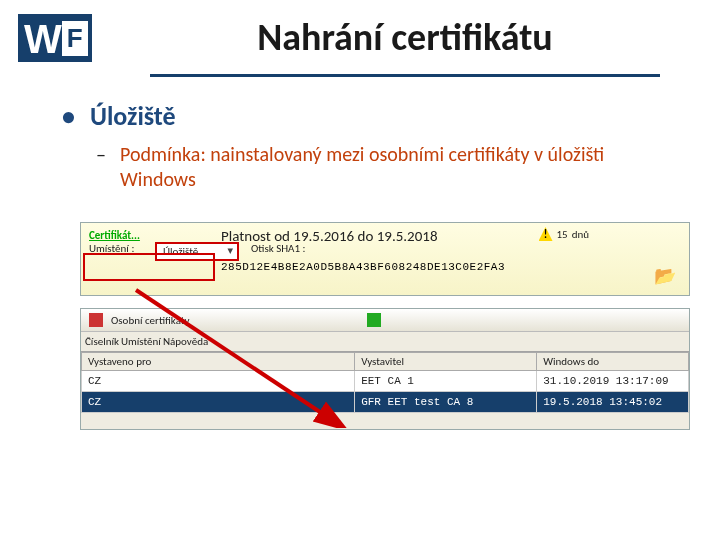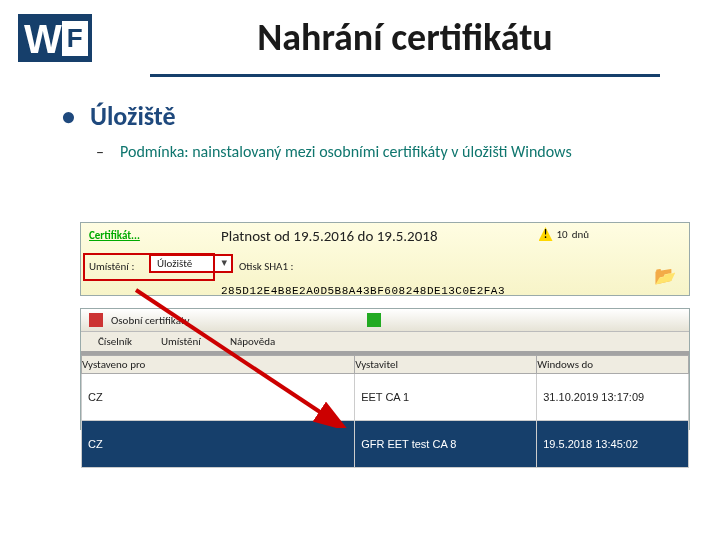--- a/index.html
+++ b/index.html
@@ -5,45 +5,45 @@
   body{margin:0;background:#fff;font-family:Calibri,Helvetica,Arial,sans-serif;width:720px;height:540px;position:relative;overflow:hidden}
   .logo{position:absolute;top:14px;left:18px;width:74px;height:48px;background:#163f6b;color:#fff;display:flex}
   .logo span{font-family:Arial,sans-serif;font-weight:bold}
   .logo .w{font-size:40px;margin:2px 0 0 6px}
   .logo .f{font-size:26px;background:#fff;color:#163f6b;margin:4px 4px 4px 0;padding:2px 5px}
   .logo-wrap{display:flex;align-items:center;width:100%}
   .title{position:absolute;top:14px;left:150px;right:60px;font-size:38px;font-weight:bold;color:#1a1a1a;text-align:center;padding-bottom:14px;border-bottom:3px solid #163f6b}
   .bullets{position:absolute;top:100px;left:90px;right:60px}
   .b1{color:#1f497d;font-size:26px;font-weight:bold;margin:0 0 10px 0;position:relative}
   .b1::before{content:"•";color:#1f497d;position:absolute;left:-28px}
-  .b2{color:#0f766e;font-size:16px;margin:0 0 0 30px;position:relative;line-height:1.25}
+  .b2{color:#c2410c;font-size:20px;margin:0 0 0 30px;position:relative;line-height:1.25}
   .b2::before{content:"–";position:absolute;left:-24px;color:#222}
   .shots{position:absolute;top:222px;left:80px;right:30px}
 
   .panel1{border:1px solid #9aa;background:linear-gradient(#fffde2,#f7f4c8);font-size:11px;color:#222;padding:6px 0 6px 8px;position:relative;height:60px}
   .cert-lbl{color:#0a0;font-weight:bold;text-decoration:underline}
-  .row{display:flex;align-items:flex-end;margin-top:12px}
+  .row{display:flex;align-items:flex-start;gap:6px;margin-top:0}
   .row label{min-width:60px;color:#222}
   .drop{background:#fff;border:2px solid #c00;padding:1px 22px 1px 6px;position:relative;display:inline-block;min-width:52px;font-size:11px}
   .drop::after{content:"▾";position:absolute;right:4px;top:0;color:#444}
   .sha{font-family:Liberation Mono, monospace;font-size:11px;letter-spacing:.5px;color:#000;margin-left:4px}
   .valid{position:absolute;left:140px;top:4px;font-size:15px;color:#222}
   .warn{position:absolute;right:100px;top:4px;display:flex;align-items:center;gap:4px;font-size:11px;color:#222}
   .warn-ic{width:14px;height:14px;background:gold;clip-path:polygon(50% 0,100% 100%,0 100%);display:inline-flex;align-items:flex-end;justify-content:center;font-size:11px;font-weight:bold;color:#000}
   .folder{position:absolute;right:12px;bottom:8px;color:#27c;font-size:18px}
   .redbox{position:absolute;left:2px;top:30px;width:128px;height:24px;border:2px solid #c00;pointer-events:none}
 
   .panel2{margin-top:12px;border:1px solid #9aa;background:#efece1;font-size:11px;color:#222;position:relative;height:120px}
   .p2-title{background:linear-gradient(#fff,#e6e3d6);padding:4px 8px;display:flex;align-items:center;gap:8px;border-bottom:1px solid #bbb}
   .p2-title .cube{display:inline-block;width:14px;height:14px;background:#c33}
   .p2-title .grn{display:inline-block;width:14px;height:14px;background:#2a2}
-  .menu{display:flex;gap:29px;padding:3px 17px;border-bottom:4px solid #a3a3a3;background:#efece1;font-size:11px}
+  .menu{display:flex;gap:2px;padding:3px 4px;border-bottom:1px solid #a3a3a3;background:#efece1;font-size:11px}
   table{border-collapse:collapse;width:100%;font-size:11px}
-  th{background:#efece1;border:1px solid #aaa;text-align:left;padding:2px 0;font-weight:normal}
-  td{border:1px solid #ccc;padding:17px 6px;background:#fff;font-family:Liberation Sans, sans-serif}
+  th{background:#efece1;border:1px solid #aaa;text-align:left;padding:2px 6px;font-weight:normal}
+  td{border:1px solid #ccc;padding:4px 6px;background:#fff;font-family:Liberation Mono, monospace}
   tr.sel td{background:#163f6b;color:#fff}
   .arrow-line{position:absolute;left:126px;top:288px;width:240px;height:140px}
   .arrow-line svg{width:100%;height:100%}
 </style>
 </head>
 <body>
 
 <div class="logo">
   <div class="logo-wrap">
       <span class="w">W</span>
@@ -57,21 +57,21 @@
   <p class="b1">Úložiště</p>
   <p class="b2">Podmínka: nainstalovaný mezi osobními certifikáty v úložišti Windows</p>
 </div>
 
 <div class="shots">
   <div class="panel1">
     <span class="cert-lbl">Certifikát...</span>
     <span class="valid">Platnost od 19.5.2016 do 19.5.2018</span>
     <span class="warn">
       <span class="warn-ic">!</span>
-      <span>10</span>
+      <span>15</span>
       <span>dnů</span>
     </span>
     <span class="folder">📂</span>
     <div class="row">
       <label>Umístění :</label>
       <span class="drop">Úložiště</span>
       <label style="margin-left:6px">Otisk SHA1 :</label>
     </div>
     <div class="row">
       <span class="sha" style="margin-left:132px">285D12E4B8E2A0D5B8A43BF608248DE13C0E2FA3</span>

